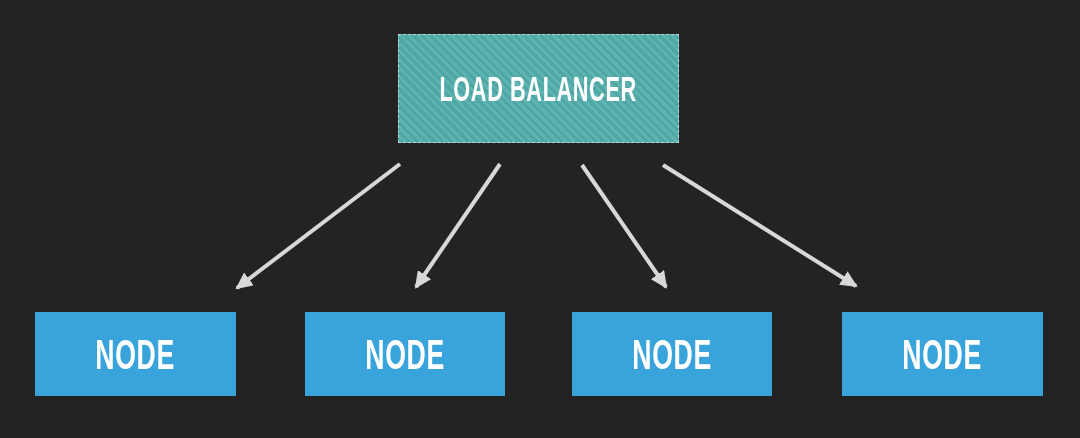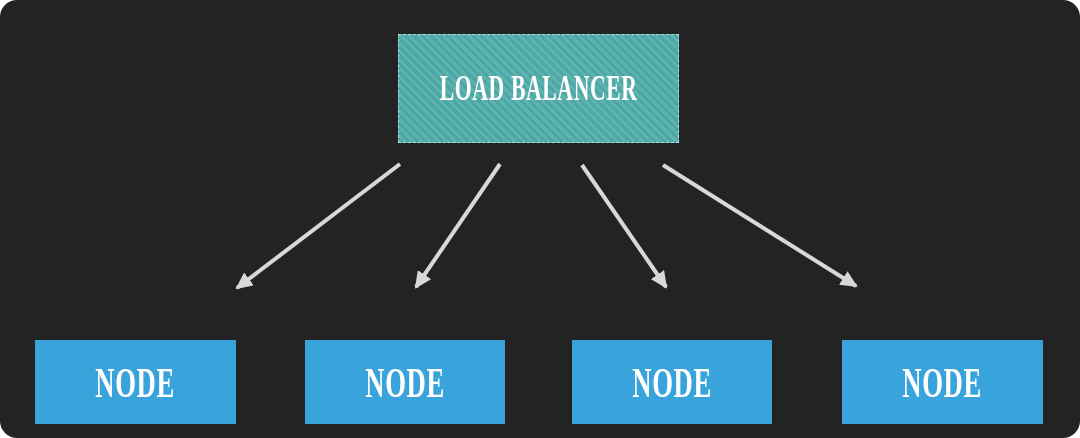--- a/index.html
+++ b/index.html
@@ -2,22 +2,21 @@
 <html><head>
 <meta charset="utf-8">
 <style>
   html, body { margin: 0; padding: 0; }
   .canvas {
     position: relative;
     width: 1080px;
     height: 438px;
     background: #232323;
     overflow: hidden;
-    font-family: Liberation Serif, serif;
-    border-radius: 17px;
+    font-family: Liberation Sans, sans-serif;
   }
   .edges-layer {
     position: absolute;
     left: 0; top: 0;
     width: 1080px; height: 438px;
     pointer-events: none;
   }
   .box-label {
     display: inline-block;
     color: #ffffff;
@@ -37,21 +36,20 @@
     justify-content: center;
   }
   .load-balancer .box-label { font-size: 35px; }
   .node {
     position: absolute;
     top: 312px;
     width: 201px; height: 84px;
     display: flex;
     align-items: center;
     justify-content: center;
-    margin-top: 28px;
   }
   .node .box-label { font-size: 43px; }
   .node-0 { left: 35px; }
   .node-1 { left: 305px; width: 200px; }
   .node-2 { left: 572px; width: 200px; }
   .node-3 { left: 842px; }
 </style>
 </head>
 <body>
 

